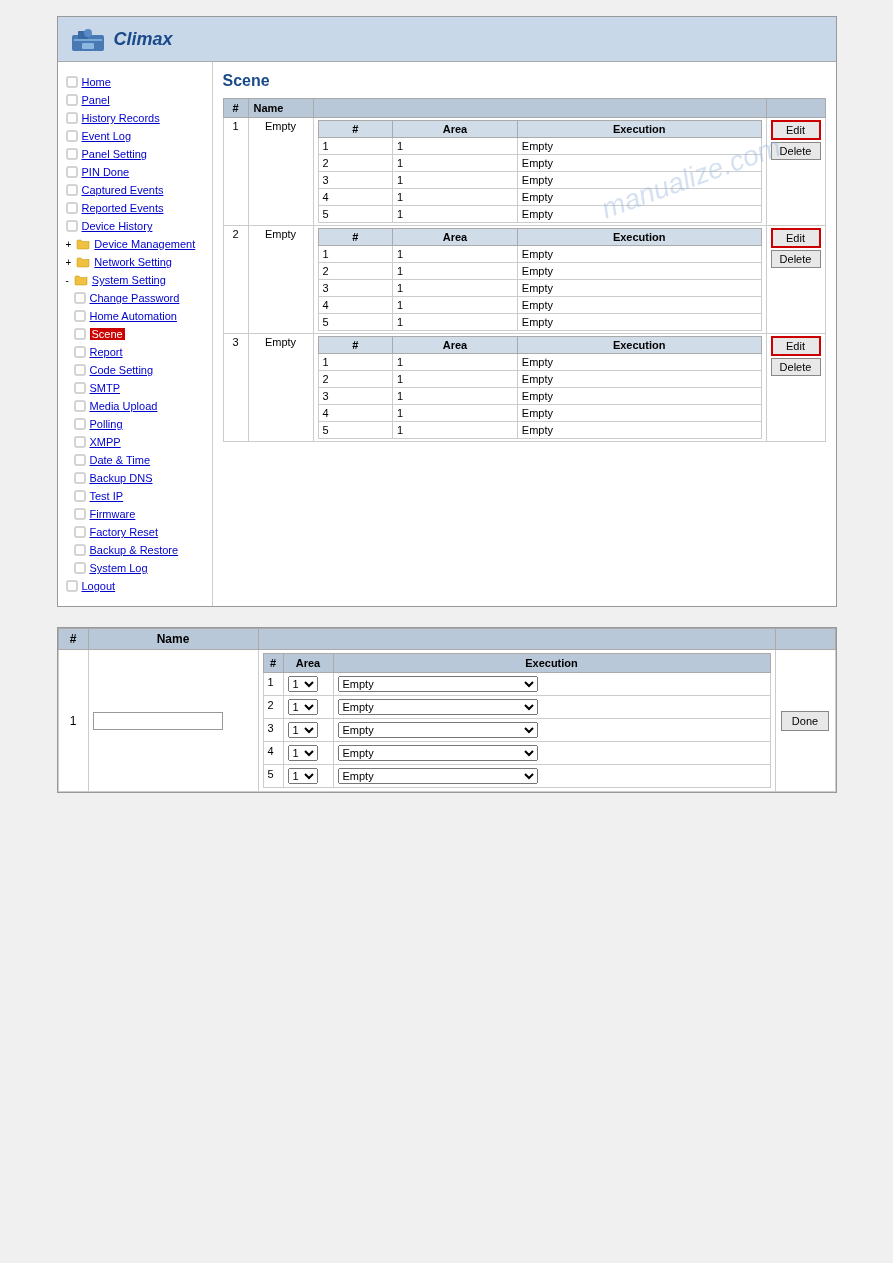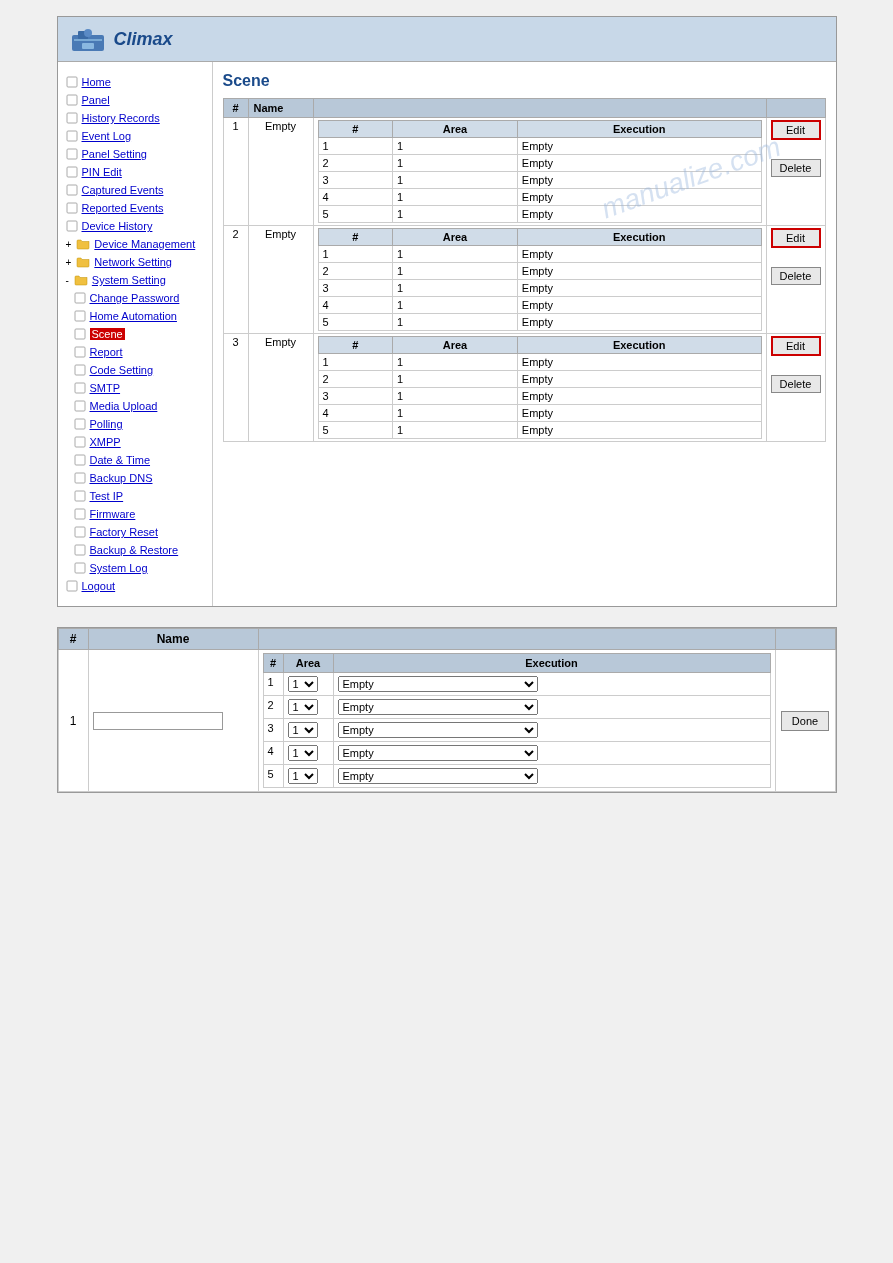--- a/index.html
+++ b/index.html
@@ -148,21 +148,21 @@
     }
 
     .btn-edit {
       background: #e8e8e8;
       border: 2px solid #cc0000;
       padding: 2px 8px;
       cursor: pointer;
       font-size: 11px;
       display: block;
       width: 50px;
-      margin-bottom: 19px;
+      margin-bottom: 2px;
     }
 
     .btn-delete {
       background: #e8e8e8;
       border: 1px solid #888;
       padding: 2px 8px;
       cursor: pointer;
       font-size: 11px;
       display: block;
       width: 50px;
@@ -321,21 +321,21 @@
         <div class="sidebar-item-with-icon">
           <svg class="file-icon" viewBox="0 0 12 12">
               <rect x="1" y="1" width="10" height="10" rx="1" fill="none" stroke="#aaa" stroke-width="1"></rect>
             </svg>
           <a>Panel Setting</a>
         </div>
         <div class="sidebar-item-with-icon">
           <svg class="file-icon" viewBox="0 0 12 12">
               <rect x="1" y="1" width="10" height="10" rx="1" fill="none" stroke="#aaa" stroke-width="1"></rect>
             </svg>
-          <a>PIN Edit</a>
+          <a>PIN Done</a>
         </div>
         <div class="sidebar-item-with-icon">
           <svg class="file-icon" viewBox="0 0 12 12">
               <rect x="1" y="1" width="10" height="10" rx="1" fill="none" stroke="#aaa" stroke-width="1"></rect>
             </svg>
           <a>Captured Events</a>
         </div>
         <div class="sidebar-item-with-icon">
           <svg class="file-icon" viewBox="0 0 12 12">
               <rect x="1" y="1" width="10" height="10" rx="1" fill="none" stroke="#aaa" stroke-width="1"></rect>

